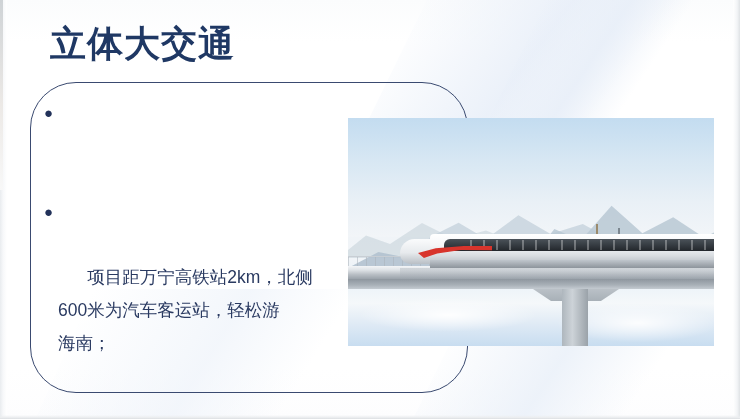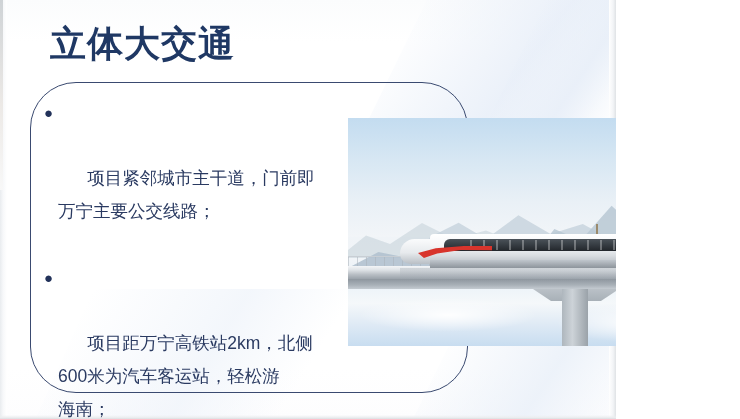--- a/index.html
+++ b/index.html
@@ -2,21 +2,21 @@
 <html><head>
 <meta charset="utf-8">
 <style>
   html,body{margin:0;padding:0;}
   body{
     width:740px;height:419px;overflow:hidden;
     background:#ffffff;
     font-family:"Liberation Sans","DejaVu Sans",sans-serif;
   }
   .slide{
-    position:relative;width:616px;height:419px;overflow:hidden;
+    position:relative;width:740px;height:419px;overflow:hidden;
     background:
       linear-gradient(180deg,#fbfcfd 0%,#ffffff 10%,#ffffff 88%,#fdfdfe 100%);
   }
   
   .deco{position:absolute;pointer-events:none;}
   .deco-a{
     top:-40px;left:400px;width:300px;height:190px;
     background:linear-gradient(105deg,rgba(238,243,250,0) 0%,rgba(234,240,249,.95) 45%,rgba(247,250,253,0) 75%);
     transform:skewX(-26deg);
   }
@@ -218,22 +218,20 @@
   <div class="deco deco-right-edge"></div>
   <div class="deco deco-bottom-edge"></div>
 
   <div class="title">立体大交通</div>
 
   <div class="panel"></div>
 
   <div class="bullets">
     <div class="bullet">
       <span class="dot">●</span>
-      <span>项目紧邻城市主干道，门前即
-万宁主要公交线路；</span>
     </div>
     <div class="bullet">
       <span class="dot">●</span>
       <span>项目距万宁高铁站2km，北侧
 600米为汽车客运站，轻松游
 海南；</span>
     </div>
 
   </div>
 

